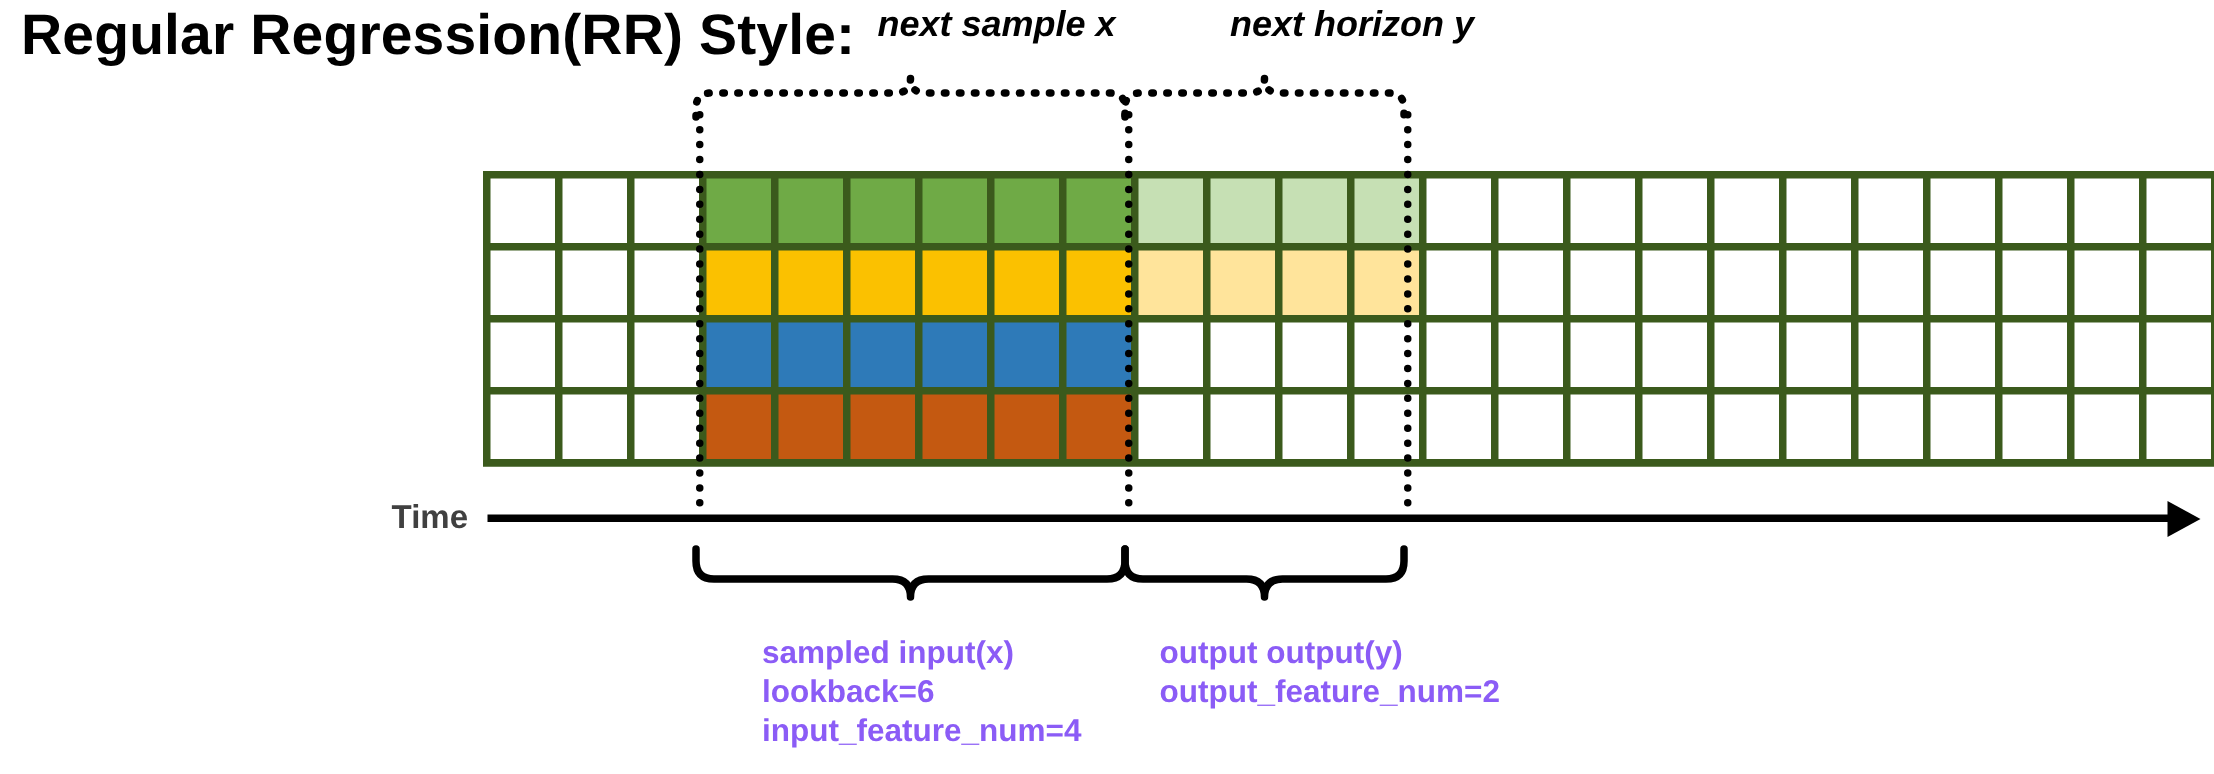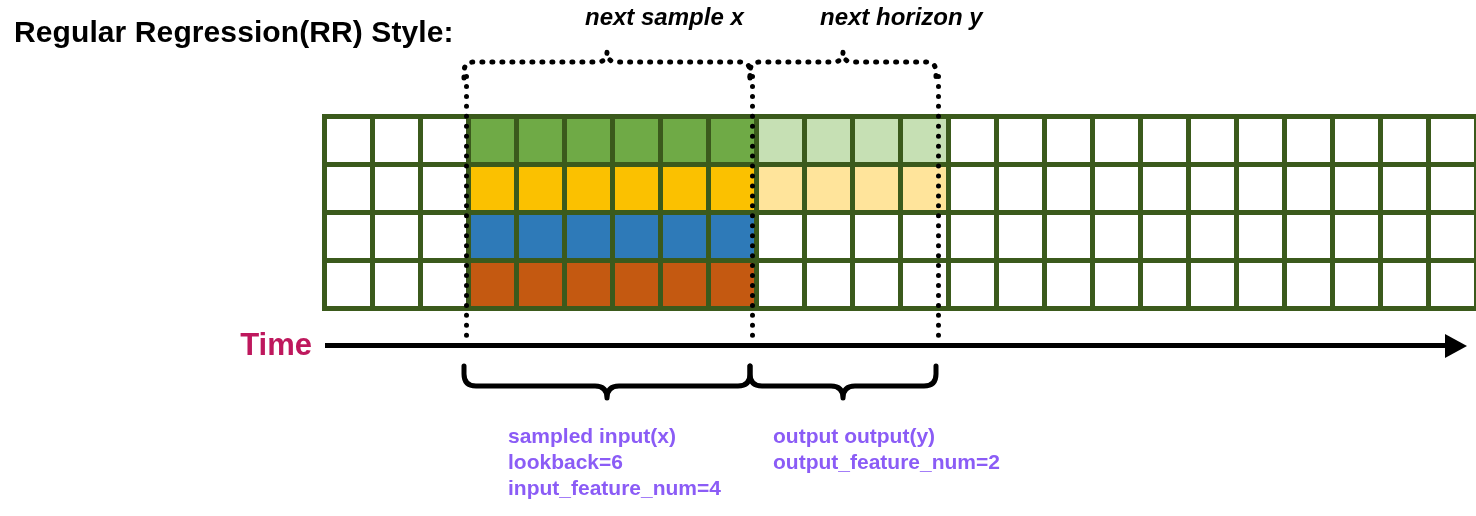--- a/index.html
+++ b/index.html
@@ -1,32 +1,32 @@
 <!DOCTYPE html>
 <html><head>
 <meta charset="utf-8">
 <style>
   html,body{margin:0;padding:0;background:#ffffff;}
   body{width:1476px;height:516px;font-family:"Liberation Sans",sans-serif;overflow:hidden;}
   #stage{position:relative;width:1476px;height:516px;}
 
   #title{
     position:absolute;left:14px;top:3px;
-    font-size:30px;font-weight:700;color:#000;letter-spacing:.1px;white-space:nowrap;margin-top:12px;
+    font-size:38px;font-weight:700;color:#000;letter-spacing:.1px;white-space:nowrap;
   }
 
   
   .rowlabel{
     position:absolute;right:0;width:312px;text-align:right;
     font-size:26px;font-weight:700;color:#000;white-space:nowrap;
     height:48px;line-height:48px;
   }
   .timelabel{
     position:absolute;left:0;width:312px;text-align:right;top:325px;
-    font-size:31px;font-weight:700;color:#be185d;height:40px;line-height:40px;
+    font-size:22px;font-weight:700;color:#404040;height:40px;line-height:40px;
   }
 
   
   #grid{
     position:absolute;left:322px;top:114px;
     border:5px solid #3b5a1c;border-right-width:5px;border-bottom-width:5px;
     background:#3b5a1c;
     display:grid;
     grid-template-columns:repeat(24,43px);
     grid-template-rows:repeat(4,43px);

